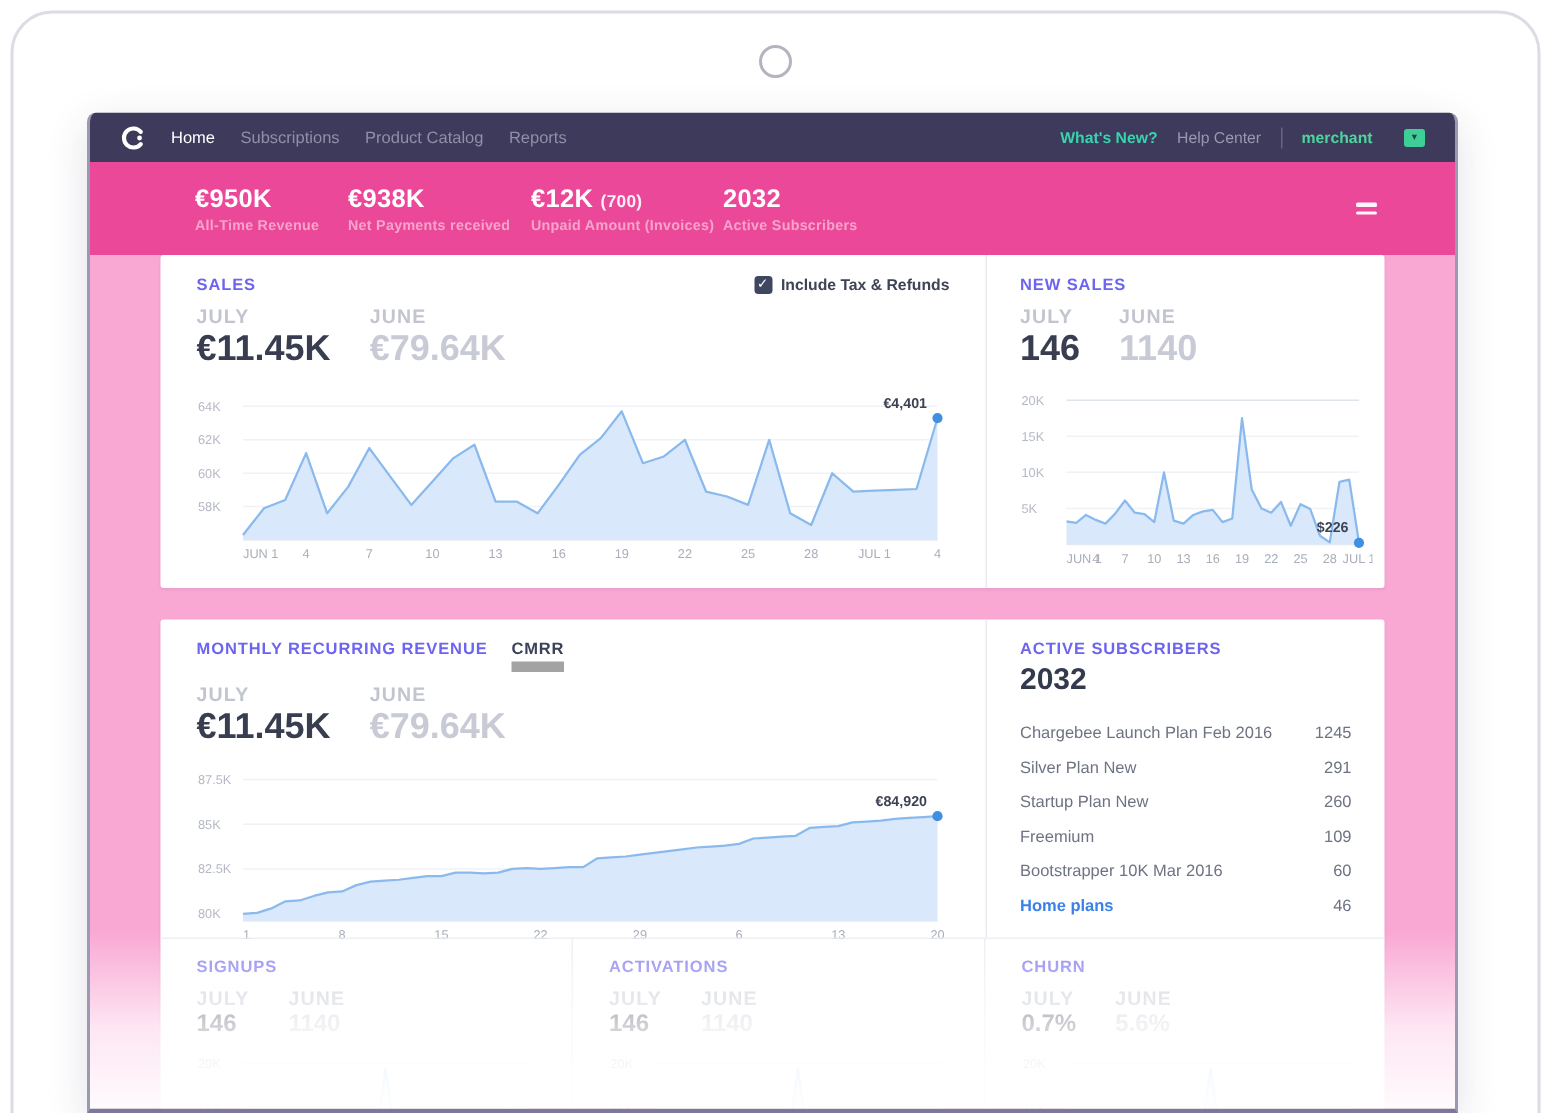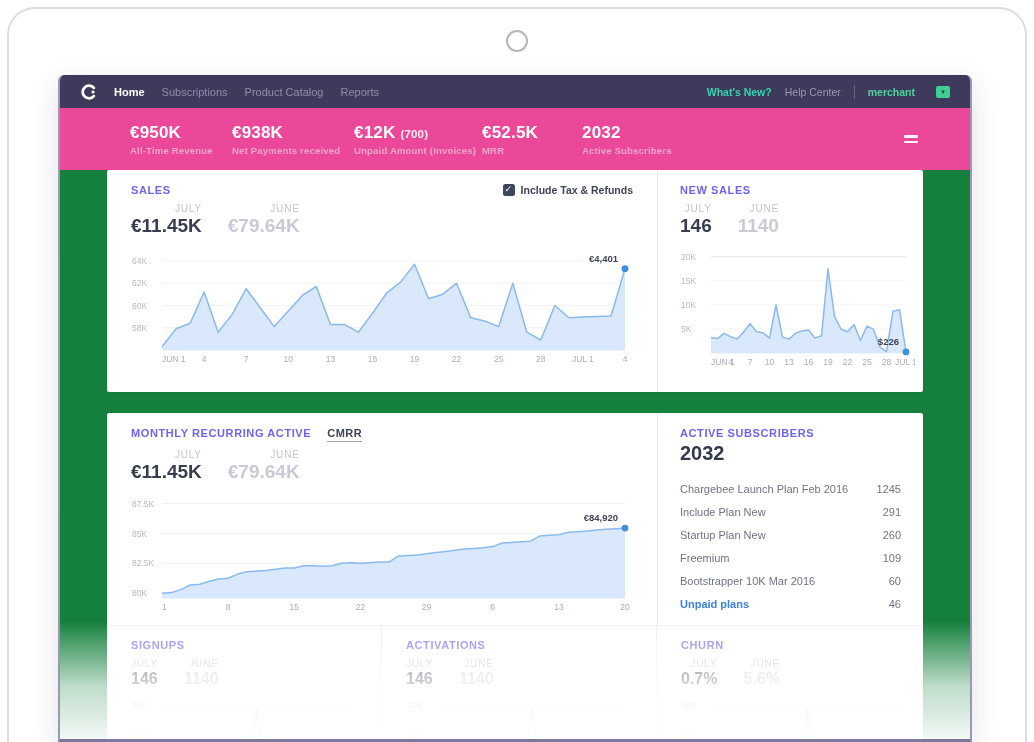--- a/index.html
+++ b/index.html
@@ -17,21 +17,21 @@
   .window { position:absolute; left:58px; top:75px; width:914px; height:667px;
     border-left:2px solid rgba(86,81,125,.55); border-right:2px solid rgba(86,81,125,.55);
     border-bottom:3px solid rgba(86,81,125,.75);
     border-radius:6px 6px 0 0; overflow:hidden; display:flex; flex-direction:column;
     box-shadow:0 8px 28px rgba(50,50,93,.14); background:#eef0f4; }
 
   
   .nav { height:33px; background:#3d3a5b; display:flex; align-items:center; padding:0 20px; flex:0 0 auto; }
   .nav-logo { width:18px; height:18px; margin-right:16px; display:flex; align-items:center; }
   .nav-item { font-size:11px; color:#918ea8; margin-right:17px; cursor:pointer; }
-  .nav-item.active { color:#fff; font-weight:bold; }
+  .nav-item.active { color:#fff; font-weight:normal; }
   .nav-right { margin-left:auto; display:flex; align-items:center; gap:13px; }
   .whats-new { font-size:10.5px; color:#39d3ad; font-weight:bold; }
   .help-center { font-size:10.5px; color:#9a97b0; }
   .nav-divider { width:1px; height:14px; background:rgba(255,255,255,.22); }
   .merchant { display:flex; align-items:center; gap:21px; font-size:10.5px; color:#4fd39c; font-weight:bold; }
   .merchant-badge { width:14px; height:12px; background:#3ecf96; border-radius:2px;
     display:flex; align-items:center; justify-content:center; color:#2c3b52; font-size:7px; line-height:1; }
 
   
   .statsbar { height:62px; background:#ec4899; display:flex; align-items:center;
@@ -39,53 +39,53 @@
   .stat { margin-right:0; }
   .stat:nth-child(1){ width:102px; } .stat:nth-child(2){ width:122px; }
   .stat:nth-child(3){ width:128px; } .stat:nth-child(4){ width:100px; }
   .stat-value { color:#fff; font-size:17px; font-weight:bold; letter-spacing:.2px; }
   .stat-sub { font-size:11.5px; font-weight:600; color:rgba(255,255,255,.92); }
   .stat-label { margin-top:2px; font-size:9.5px; font-weight:bold; color:rgba(255,255,255,.5); letter-spacing:.2px; }
   .equals-btn { position:absolute; right:52px; top:50%; transform:translateY(-50%); cursor:pointer; }
   .equals-btn span { display:block; width:14px; height:2.5px; background:#fff; border-radius:1px; margin:3px 0; opacity:.95; }
 
   
-  .content { flex:1; position:relative; padding:0 47px; background:#15803d; overflow:hidden; }
+  .content { flex:1; position:relative; padding:0 47px; background:#f9a8d4; overflow:hidden; }
   .card { background:#fff; border-radius:2px; box-shadow:0 1px 2px rgba(40,50,80,.08); }
   .card-row1 { height:222px; display:flex; margin-bottom:21px; }
   .sec-left { width:551px; border-right:1px solid #e9ebf0; padding:14px 24px 0 24px; }
   .sec-right { flex:1; padding:14px 22px 16px 22px; }
 
   .panel-title { font-size:11px; font-weight:bold; color:#6d64f0; letter-spacing:.6px; }
   .title-row { display:flex; align-items:center; justify-content:space-between; }
   .checkbox-wrap { display:flex; align-items:center; gap:6px; cursor:pointer; }
   .checkbox { width:12px; height:12px; background:#3f4660; border-radius:2.5px; position:relative; }
   .checkbox::after { content:"✓"; position:absolute; left:2px; top:0px; color:#fff; font-size:9px; }
   .checkbox-label { font-size:10.5px; font-weight:600; color:#3f4356; }
 
   .pstats { display:flex; gap:26px; margin-top:7px; }
-  .plabel { font-size:10px; font-weight:normal; color:#c2c5d0; letter-spacing:.8px;text-align:right; }
-  .pval { font-size:19px; font-weight:bold; color:#383d50; margin-top:1px; }
+  .plabel { font-size:13px; font-weight:bold; color:#c2c5d0; letter-spacing:.8px; }
+  .pval { font-size:24px; font-weight:bold; color:#383d50; margin-top:1px; }
   .pval.light { color:#c8cbd5; font-weight:600; }
   .pval.small { font-size:16px; }
 
   .chart { display:block; }
   .chart text { font-family:"Liberation Sans","DejaVu Sans",sans-serif; }
   .mt6 { margin-top:6px; } .mt8 { margin-top:8px; }
 
   .card-row2 { height:342px; display:flex; flex-direction:column; }
   .card2-top { height:212px; display:flex; }
   .card2-bottom { flex:1; border-top:1px solid #e9ebf0; display:flex; opacity:.8; }
   .mini-col { padding:13px 20px 0 24px; border-right:1px solid #e9ebf0; }
   .mini-col:nth-child(1){ width:276px; } .mini-col:nth-child(2){ width:275px; }
   .mini-col:nth-child(3){ width:279px; border-right:none; }
 
   .mrr-title-row { display:flex; align-items:baseline; gap:16px; }
   .cmrr-tab { font-size:11px; font-weight:bold; color:#3c4257; letter-spacing:.5px;
-    border-bottom:1px solid #a3a3a3; padding-bottom:2px; cursor:pointer; }
+    border-bottom:7px solid #a3a3a3; padding-bottom:2px; cursor:pointer; }
 
   .subs-total { font-size:20px; font-weight:bold; color:#343a4e; margin-top:3px; }
   .subs-list { margin-top:12px; }
   .subs-row { display:flex; justify-content:space-between; padding:5.5px 0; font-size:11px; color:#6e7383; }
   .subs-row .plan-link { color:#3b82e8; font-weight:bold; cursor:pointer; }
 
   .fade-overlay { position:absolute; left:0; right:0; bottom:0; height:118px; z-index:6; pointer-events:none;
     background:linear-gradient(180deg, rgba(255,255,255,0) 0%, rgba(255,255,255,.72) 55%, rgba(255,255,255,.95) 100%); }
 </style>
 </head>
@@ -125,24 +125,20 @@
         <div class="stat-label">All-Time Revenue</div>
       </div>
       <div class="stat">
         <div class="stat-value"><span>€938K</span></div>
         <div class="stat-label">Net Payments received</div>
       </div>
       <div class="stat">
         <div class="stat-value"><span>€12K</span>
           <span class="stat-sub">(700)</span></div>
         <div class="stat-label">Unpaid Amount (Invoices)</div>
-      </div>
-      <div class="stat">
-        <div class="stat-value"><span>€52.5K</span></div>
-        <div class="stat-label">MRR</div>
       </div>
       <div class="stat">
         <div class="stat-value"><span>2032</span></div>
         <div class="stat-label">Active Subscribers</div>
       </div>
       <div class="equals-btn">
           <span></span>
           <span></span>
         </div>
     </div>
@@ -234,21 +230,21 @@
               <circle cx="226.0" cy="108.9" r="3.4" fill="#4090e2"></circle>
               <text x="219.0" y="101.9" text-anchor="end" fill="#3d4254" font-size="9.5" font-weight="bold">$226</text>
             </svg>
         </div>
       </div>
 
       <div class="card card-row2">
         <div class="card2-top">
           <div class="sec-left">
             <div class="mrr-title-row">
-              <div class="panel-title">MONTHLY RECURRING ACTIVE</div>
+              <div class="panel-title">MONTHLY RECURRING REVENUE</div>
               <div class="cmrr-tab">CMRR</div>
             </div>
             <div class="pstats">
               <div>
                 <div class="plabel">JULY</div>
                 <div class="pval">€11.45K</div>
               </div>
               <div>
                 <div class="plabel">JUNE</div>
                 <div class="pval light">€79.64K</div>
@@ -280,37 +276,37 @@
           </div>
           <div class="sec-right">
             <div class="panel-title">ACTIVE SUBSCRIBERS</div>
             <div class="subs-total">2032</div>
             <div class="subs-list">
               <div class="subs-row">
                 <span>Chargebee Launch Plan Feb 2016</span>
                 <span>1245</span>
               </div>
               <div class="subs-row">
-                <span>Include Plan New</span>
+                <span>Silver Plan New</span>
                 <span>291</span>
               </div>
               <div class="subs-row">
                 <span>Startup Plan New</span>
                 <span>260</span>
               </div>
               <div class="subs-row">
                 <span>Freemium</span>
                 <span>109</span>
               </div>
               <div class="subs-row">
                 <span>Bootstrapper 10K Mar 2016</span>
                 <span>60</span>
               </div>
               <div class="subs-row">
-                <span class="plan-link">Unpaid plans</span>
+                <span class="plan-link">Home plans</span>
                 <span>46</span>
               </div>
             </div>
           </div>
         </div>
 
         <div class="card2-bottom">
           <div class="mini-col">
             <div class="panel-title">SIGNUPS</div>
             <div class="pstats">

